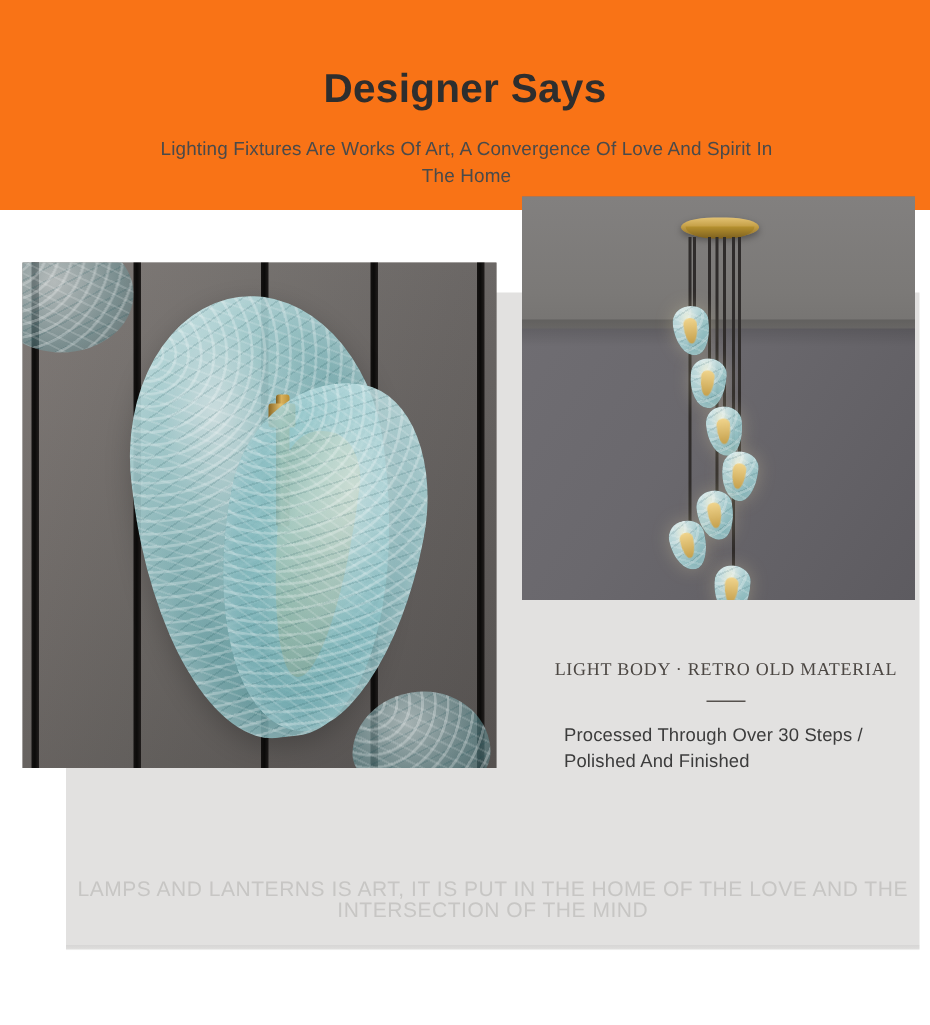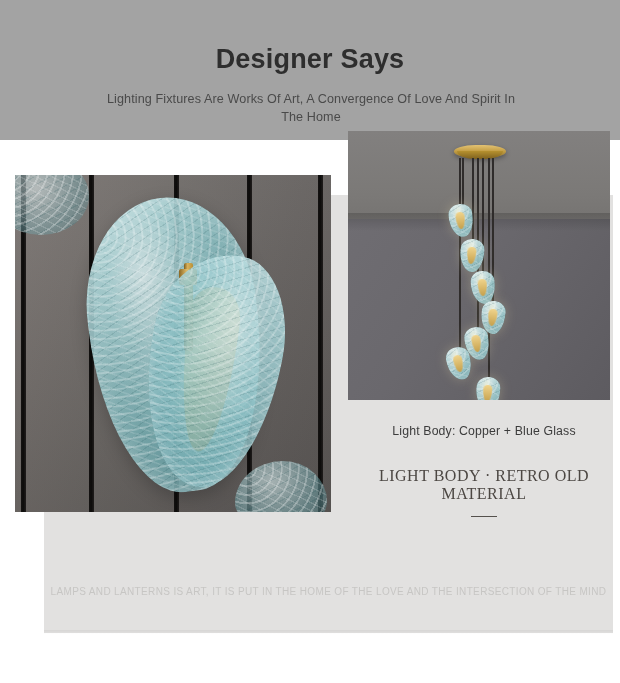--- a/index.html
+++ b/index.html
@@ -15,21 +15,21 @@
     font-family: "Liberation Sans", sans-serif;
     -webkit-font-smoothing: antialiased;
   }
 
   
   #header {
     position: absolute;
     left: 0; top: 0;
     width: 620px;
     height: 140px;
-    background: #a3a3a3;
+    background: #f97316;
   }
   #page-title {
     position: absolute;
     left: 0; top: 44px;
     width: 620px;
     text-align: center;
     font-size: 27px;
     font-weight: bold;
     color: #2e2e2e;
     letter-spacing: 0.2px;
@@ -246,23 +246,23 @@
     left: 368px; top: 424px;
     width: 232px;
   }
   #spec-line-1 {
     font-size: 12.3px;
     color: #3c3c3c;
     text-align: center;
     letter-spacing: 0.15px;
   }
   #spec-line-2 {
-    margin-top: 29px;
+    margin-top: 15px;
     font-family: "Liberation Serif", serif;
-    font-size: 16px;
+    font-size: 12px;
     color: #4c4743;
     text-align: center;
     letter-spacing: 0.5px;
   }
   #spec-divider {
     margin: 13px auto 0 auto;
     width: 26px;
     height: 1.4px;
     background: #55514d;
   }
@@ -275,21 +275,21 @@
     text-align: left;
     padding-left: 8px;
   }
 
   
   #bottom-caption {
     position: absolute;
     left: 44px; top: 585px;
     width: 569px;
     text-align: center;
-    font-size: 10px;
+    font-size: 14px;
     line-height: 14px;
     color: #c7c6c4;
     letter-spacing: 0.35px;
   }
 </style>
 </head>
 <body>
 
 <div id="header">
   <div id="page-title">Designer Says</div>
@@ -372,20 +372,21 @@
     <div class="facets"></div>
     <div class="pend-core"></div>
   </div>
   <div class="pend" style="left:128px; top:246px; transform:rotate(4deg);">
     <div class="facets"></div>
     <div class="pend-core"></div>
   </div>
 </div>
 
 <div id="spec-block">
-  <div id="spec-line-1">Light Body: Copper + Blue Glass</div>
   <div id="spec-line-2">LIGHT BODY · RETRO OLD MATERIAL</div>
   <div id="spec-divider"></div>
+  <div id="spec-line-3">Processed Through Over 30 Steps /
+Polished And Finished</div>
 </div>
 
 <div id="bottom-caption">
   <div>LAMPS AND LANTERNS IS ART, IT IS PUT IN THE HOME OF THE LOVE AND THE INTERSECTION OF THE MIND</div>
 </div>
 
 </body></html>

